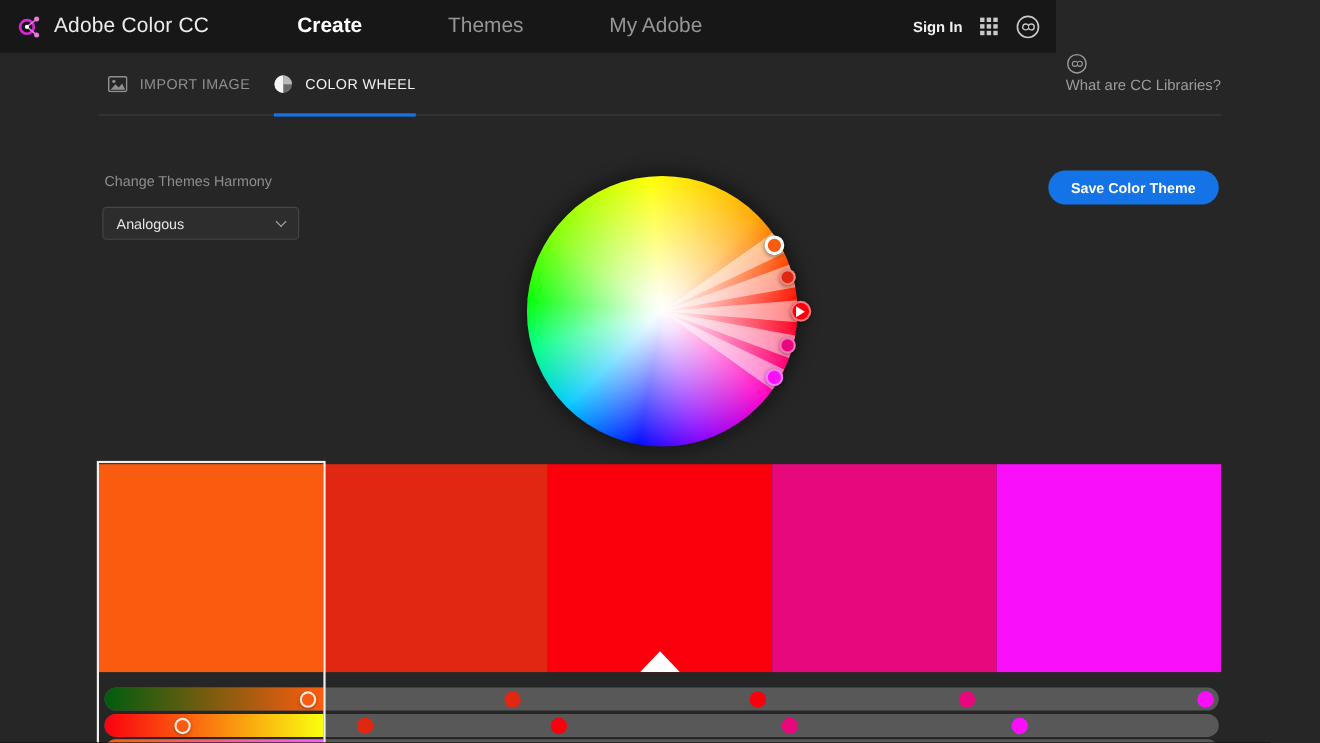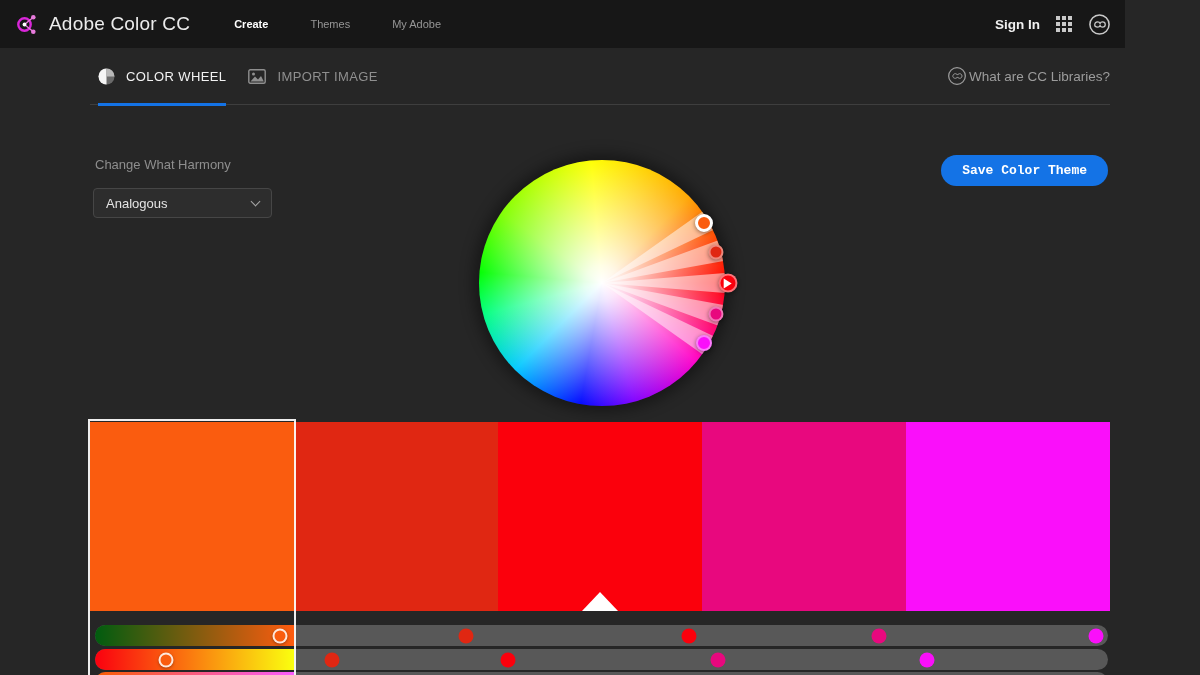--- a/index.html
+++ b/index.html
@@ -5,64 +5,64 @@
   * { margin:0; padding:0; box-sizing:border-box; }
   html,body { background:#111; }
   .screen {
     position:relative; width:1200px; height:675px; overflow:hidden;
     background:#262626; font-family:"Liberation Sans", sans-serif;
     -webkit-font-smoothing:antialiased;
   }
 
   
   .topbar {
-    position:absolute; left:0; top:0; width:1125px; height:48px;
+    position:absolute; left:0; top:0; width:960px; height:48px;
     background:#171717; display:flex; align-items:center; padding:0 14px;
   }
   .logo { display:flex; align-items:center; margin-right:8px; cursor:pointer; }
   .app-title { color:#ececec; font-size:19px; font-weight:400; letter-spacing:.2px; white-space:nowrap; }
   .topnav { display:flex; gap:42px; margin-left:44px; }
-  .topnav span { font-size:11px; color:#969696; cursor:pointer; }
+  .topnav span { font-size:19px; color:#969696; cursor:pointer;margin-left:36px; }
   .topnav span.active { color:#ffffff; font-weight:700; }
   .top-right { margin-left:auto; display:flex; align-items:center; gap:16px; }
   .signin { color:#f0f0f0; font-size:13.5px; font-weight:700; cursor:pointer; }
   .grid-icon { display:grid; grid-template-columns:repeat(3,4px); grid-gap:2px; cursor:pointer; }
   .grid-icon i { width:4px; height:4px; background:#c9c9c9; display:block; }
 
   
   .tabbar {
     position:absolute; left:90px; top:48px; width:1020px; height:57px;
     border-bottom:1px solid #3e3e3e;
     display:flex; align-items:stretch; justify-content:space-between;
   }
   .tabs { display:flex; gap:22px; padding-left:8px; }
   .tab { position:relative; display:flex; align-items:center; gap:11px;
          font-size:13px; letter-spacing:.4px; color:#8f8f8f; cursor:pointer; }
   .tab.active { color:#f2f2f2; }
   .tab.active::after {
     content:""; position:absolute; left:0; right:0; bottom:-2px; height:3px;
     background:#1473E6;
   }
-  .cc-link { display:flex; align-items:center; gap:2px; color:#9c9c9c; font-size:13.5px; cursor:pointer; }
+  .cc-link { display:flex; gap:2px; color:#9c9c9c; font-size:13.5px; cursor:pointer;flex-direction:column; }
 
   
   .harmony-label { position:absolute; left:95px; top:157px; font-size:13px; color:#8e8e8e; }
   .harmony-select {
     position:absolute; left:93px; top:188px; width:179px; height:30px;
     background:#2d2d2d; border:1px solid #464646; border-radius:4px;
     display:flex; align-items:center; justify-content:space-between;
     padding:0 12px; cursor:pointer;
   }
   .harmony-select .val { color:#e4e4e4; font-size:13px; font-weight:400; }
   .chev { width:7px; height:7px; border-right:1.5px solid #a6a6a6; border-bottom:1.5px solid #a6a6a6;
           transform:rotate(45deg); margin-top:-3px; }
   .save-btn {
     position:absolute; right:92px; top:155px; height:31px; padding:0 21px;
     background:#1473E6; border:none; border-radius:16px; color:#fff;
-    font-family:Liberation Mono, monospace; font-size:13px; font-weight:700; cursor:pointer;
+    font-family:Liberation Sans, sans-serif; font-size:13px; font-weight:700; cursor:pointer;
   }
 
   
   .wheel {
     position:absolute; left:479px; top:160px; width:246px; height:246px;
     border-radius:50%; overflow:hidden; cursor:crosshair;
     background:
       radial-gradient(circle at 50% 50%, rgba(255,255,255,1) 0%, rgba(255,255,255,.9) 10%, rgba(255,255,255,0) 72%),
       conic-gradient(from 90deg at 50% 50%,
         #ff0000 0deg, #ff00c8 40deg, #8000ff 75deg, #0008ff 100deg,
@@ -148,47 +148,47 @@
         <svg width="23" height="23" viewBox="0 0 24 24">
           <circle cx="12" cy="12" r="10" fill="none" stroke="#c9c9c9" stroke-width="1.6"></circle>
           <path d="M7 12.6 c0-2.3 1.6-3.4 3.1-3.4 1.2 0 2.1.6 2.5 1.7 .4-1.1 1.3-1.7 2.5-1.7 1.6 0 2.9 1.1 2.9 2.8 0 1.7-1.3 2.8-2.9 2.8-1.2 0-2.1-.6-2.5-1.7-.4 1.1-1.3 1.7-2.5 1.7-1.5 0-3.1-1-3.1-2.2z" fill="none" stroke="#c9c9c9" stroke-width="1.3"></path>
         </svg>
       </span>
     </div>
   </header>
 
   <div class="tabbar">
     <div class="tabs">
+      <div class="tab">
+        <svg width="18" height="15" viewBox="0 0 18 15">
+          <rect x="0.8" y="0.8" width="16.4" height="13.4" rx="1.5" fill="none" stroke="#8f8f8f" stroke-width="1.4"></rect>
+          <circle cx="5.5" cy="5" r="1.5" fill="#8f8f8f"></circle>
+          <path d="M2.5 12.5 L7 7.5 L10 10.5 L13 7 L15.8 12.5 Z" fill="#8f8f8f"></path>
+        </svg>
+        <span>IMPORT IMAGE</span>
+      </div>
       <div class="tab active">
         <svg width="17" height="17" viewBox="0 0 17 17">
           <circle cx="8.5" cy="8.5" r="8" fill="#6a6a6a"></circle>
           <path d="M8.5 0.5 A8 8 0 0 0 8.5 16.5 Z" fill="#f5f5f5"></path>
           <path d="M8.5 0.5 A8 8 0 0 1 16.5 8.5 L8.5 8.5 Z" fill="#b9b9b9"></path>
         </svg>
         <span>COLOR WHEEL</span>
       </div>
-      <div class="tab">
-        <svg width="18" height="15" viewBox="0 0 18 15">
-          <rect x="0.8" y="0.8" width="16.4" height="13.4" rx="1.5" fill="none" stroke="#8f8f8f" stroke-width="1.4"></rect>
-          <circle cx="5.5" cy="5" r="1.5" fill="#8f8f8f"></circle>
-          <path d="M2.5 12.5 L7 7.5 L10 10.5 L13 7 L15.8 12.5 Z" fill="#8f8f8f"></path>
-        </svg>
-        <span>IMPORT IMAGE</span>
-      </div>
     </div>
     <div class="cc-link">
       <svg width="20" height="20" viewBox="0 0 24 24">
         <circle cx="12" cy="12" r="10" fill="none" stroke="#9c9c9c" stroke-width="1.5"></circle>
         <path d="M7 12.6 c0-2.3 1.6-3.4 3.1-3.4 1.2 0 2.1.6 2.5 1.7 .4-1.1 1.3-1.7 2.5-1.7 1.6 0 2.9 1.1 2.9 2.8 0 1.7-1.3 2.8-2.9 2.8-1.2 0-2.1-.6-2.5-1.7-.4 1.1-1.3 1.7-2.5 1.7-1.5 0-3.1-1-3.1-2.2z" fill="none" stroke="#9c9c9c" stroke-width="1.2"></path>
       </svg>
       <span>What are CC Libraries?</span>
     </div>
   </div>
 
-  <div class="harmony-label">Change What Harmony</div>
+  <div class="harmony-label">Change Themes Harmony</div>
   <div class="harmony-select">
     <span class="val">Analogous</span>
     <span class="chev"></span>
   </div>
   <button class="save-btn">Save Color Theme</button>
 
   <div class="wheel">
     <svg width="246" height="246">
       <g fill="rgba(255,255,255,0.5)">
         <polygon points="123,123 238.4,67.9 227.2,48.9"></polygon>

